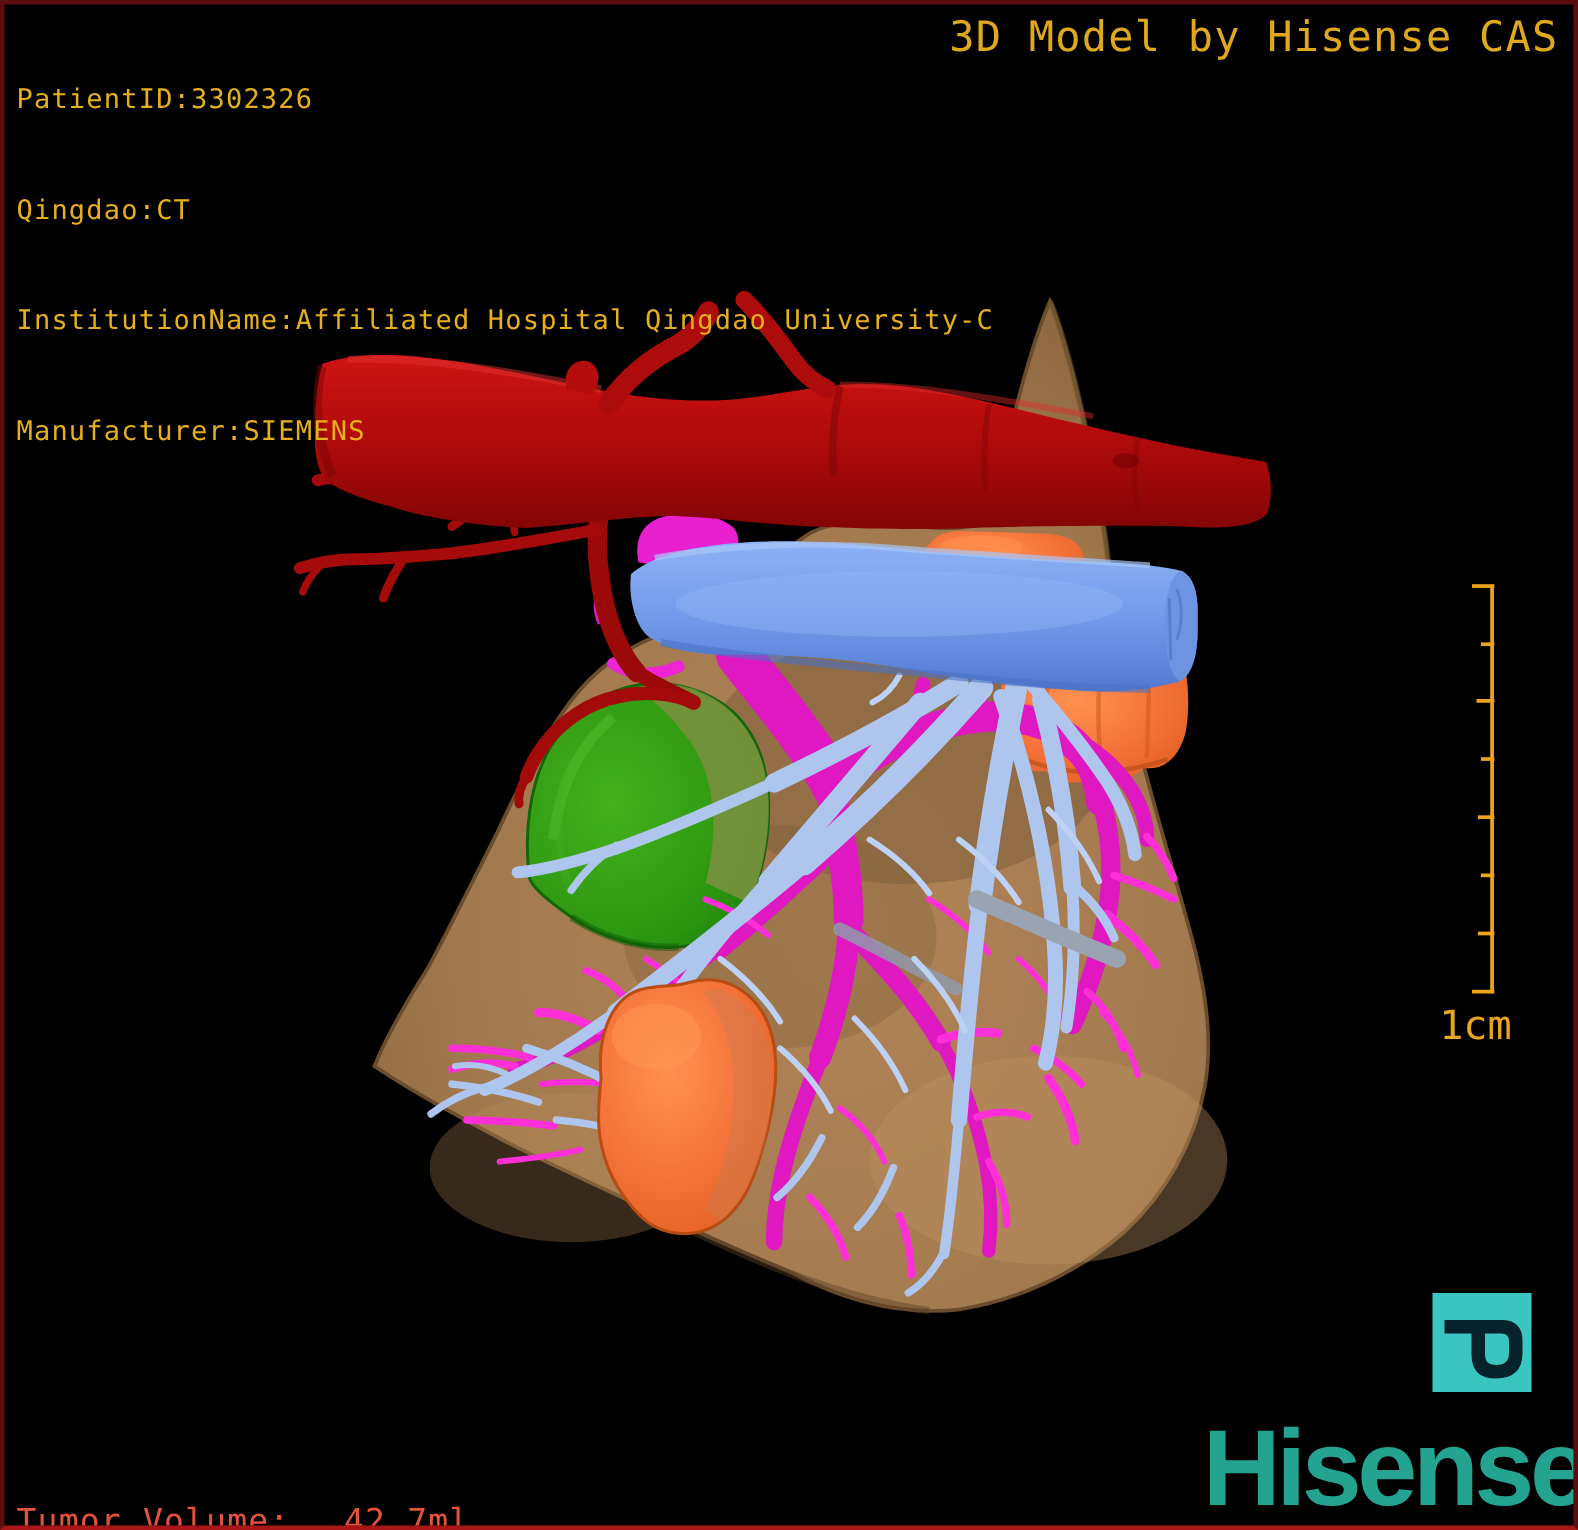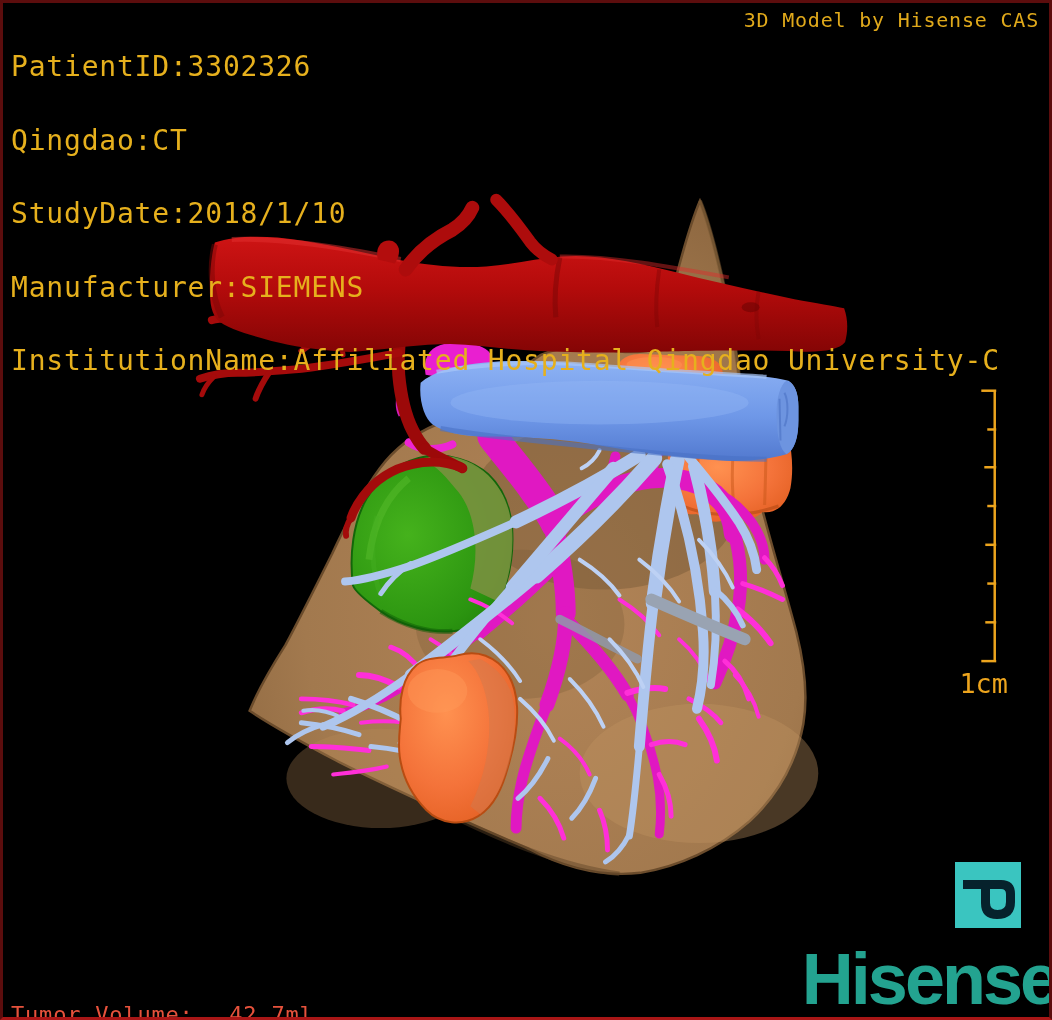--- a/index.html
+++ b/index.html
@@ -5,26 +5,26 @@
   html,body{margin:0;padding:0;background:#111;}
   .mono{font-family:"DejaVu Sans Mono","Liberation Mono",monospace;}
   #frame{
     position:relative;width:1052px;height:1020px;background:#000;
     overflow:hidden;box-sizing:border-box;
     border:3px solid #5c0d0d;border-bottom:3px solid #a81616;
   }
   #viewport{position:absolute;left:0;top:0;width:100%;height:100%;}
   #patient-info{
     position:absolute;left:8px;top:3px;
-    font-size:28px;line-height:24.5px;letter-spacing:0.8px;
+    font-size:18px;line-height:24.5px;letter-spacing:0.8px;
     color:#e6b01d;white-space:pre;
   }
   #model-title{
     position:absolute;right:10px;top:5px;
-    font-size:20px;letter-spacing:0.8px;color:#e0a91b;white-space:pre;
+    font-size:28px;letter-spacing:0.8px;color:#e0a91b;white-space:pre;
   }
   #volume-info{
     position:absolute;left:8px;top:944px;
     font-size:22px;line-height:27px;letter-spacing:0.8px;white-space:pre;
   }
   #volume-info .row-tumor{color:#e6523c;}
   .vol-value{display:inline-block;min-width:8ch;text-align:right;}
   #hisense-wordmark{
     position:absolute;right:-8px;bottom:2px;
     font-family:"Liberation Sans","DejaVu Sans",sans-serif;
@@ -296,23 +296,22 @@
       <path d="M990,584 L999,584"></path>
       <path d="M988,623 L999,623"></path>
       <path d="M984,662 L999,662"></path>
     </g>
     <text x="962" y="694" fill="#eca41d" font-size="27" font-family="DejaVu Sans Mono, Liberation Mono, monospace">1cm</text>
   </svg>
 
   <div id="patient-info" class="mono">
     <div>PatientID:3302326</div>
     <div>Qingdao:CT</div>
-    <div>StudyDate:2018/1/10</div>
+    <div>InstitutionName:Affiliated Hospital Qingdao University-C</div>
     <div>Manufacturer:SIEMENS</div>
-    <div>InstitutionName:Affiliated Hospital Qingdao University-C</div>
   </div>
 
   <div id="model-title" class="mono">3D Model by Hisense CAS</div>
 
   <div id="volume-info" class="mono">
     <div class="row-tumor"><span>Tumor Volume:</span> <span class="vol-value">42.7ml</span></div>
     
   </div>
 
   <div id="cas-badge">

